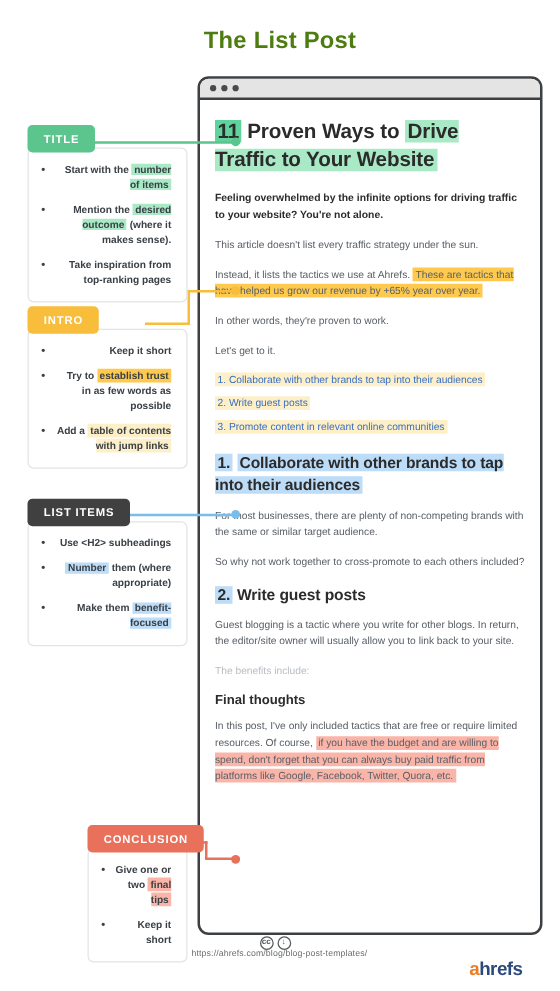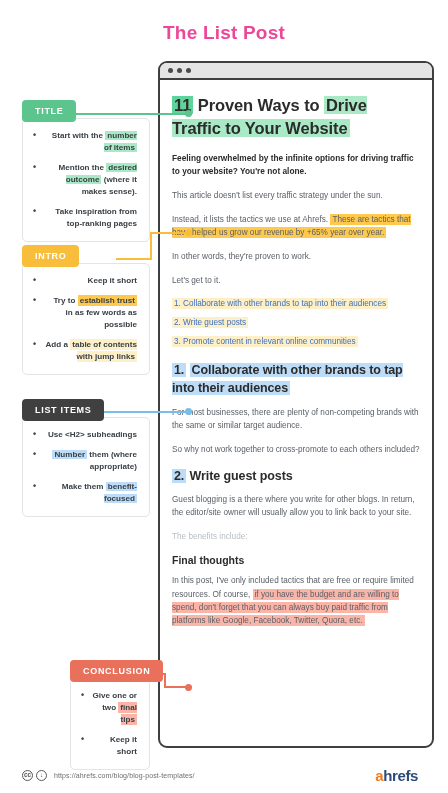--- a/index.html
+++ b/index.html
@@ -8,21 +8,21 @@
     background: #ffffff;
     font-family: "Liberation Sans", sans-serif;
     overflow: hidden;
   }
   .page { position: relative; width: 448px; height: 793px; background:#fff; }
 
   
   .page-title {
     position: absolute; top: 22px; left: 0; width: 448px;
     text-align: center;
-    font-size: 19px; font-weight: bold; color: #ec4899;
+    font-size: 19px; font-weight: bold; color: #4d7c0f;
     letter-spacing: .2px;
   }
 
   
   .browser {
     position: absolute; left: 158px; top: 61px;
     width: 276px; height: 687px;
     border: 2px solid #3c4043;
     border-radius: 9px;
     background: #fff;
@@ -116,21 +116,21 @@
     z-index: 4;
   }
   .c-green  { background: #5cc48d; }
   .c-yellow { background: #f7bd3b; }
   .c-blue   { background: #79bdea; }
   .c-red    { background: #e9705a; }
 
   
   .footer {
     position: absolute; left: 0; bottom: 9px; width: 440px;
-    display: flex; align-items: center; padding: 0 22px;
+    display: flex; align-items: center; padding: 0 22px; flex-direction: column;
   }
   .cc-icons { display: flex; gap: 3px; align-items: center; }
   .cc {
     width: 11px; height: 11px; border-radius: 50%;
     border: 1px solid #58595b; color: #58595b;
     font-size: 6.5px; font-weight: bold;
     display: flex; align-items: center; justify-content: center;
     line-height: 1;
   }
   .footer-url {
@@ -240,21 +240,21 @@
 
       <h2 class="art-h2">
         <span class="num">1.</span> <span class="hl-blue">Collaborate with other brands to tap into their audiences</span>
       </h2>
       <p class="body">For most businesses, there are plenty of non-competing brands with the same or similar target audience.</p>
       <p class="body">So why not work together to cross-promote to each others included?</p>
 
       <h2 class="art-h2">
         <span class="num">2.</span> <span>Write guest posts</span>
       </h2>
-      <p class="body">Guest blogging is a there where you write for other blogs. In return, the editor/site owner will usually allow you to link back to your site.</p>
+      <p class="body">Guest blogging is a tactic where you write for other blogs. In return, the editor/site owner will usually allow you to link back to your site.</p>
       <p class="body fade">The benefits include:</p>
 
       <h3 class="final">Final thoughts</h3>
       <p class="body">
         <span>In this post, I've only included tactics that are free or require limited resources. Of course, </span><span class="hl-red">if you have the budget and are willing to spend, don't forget that you can always buy paid traffic from platforms like Google, Facebook, Twitter, Quora, etc.</span>
       </p>
 
     </div>
   </div>
 

